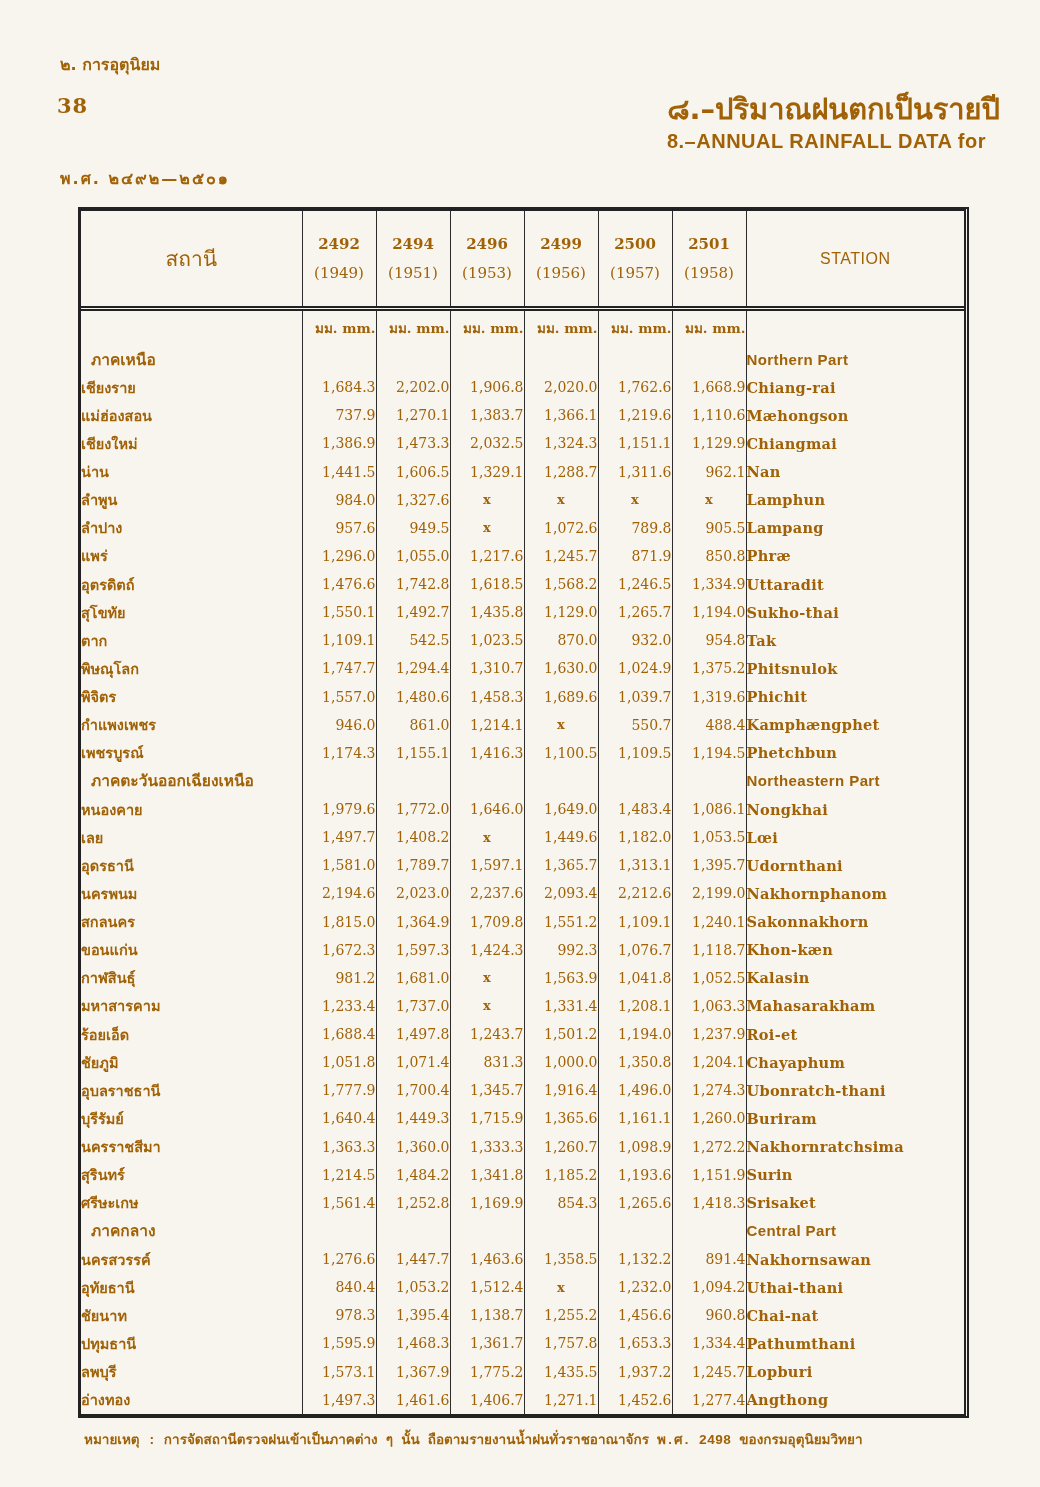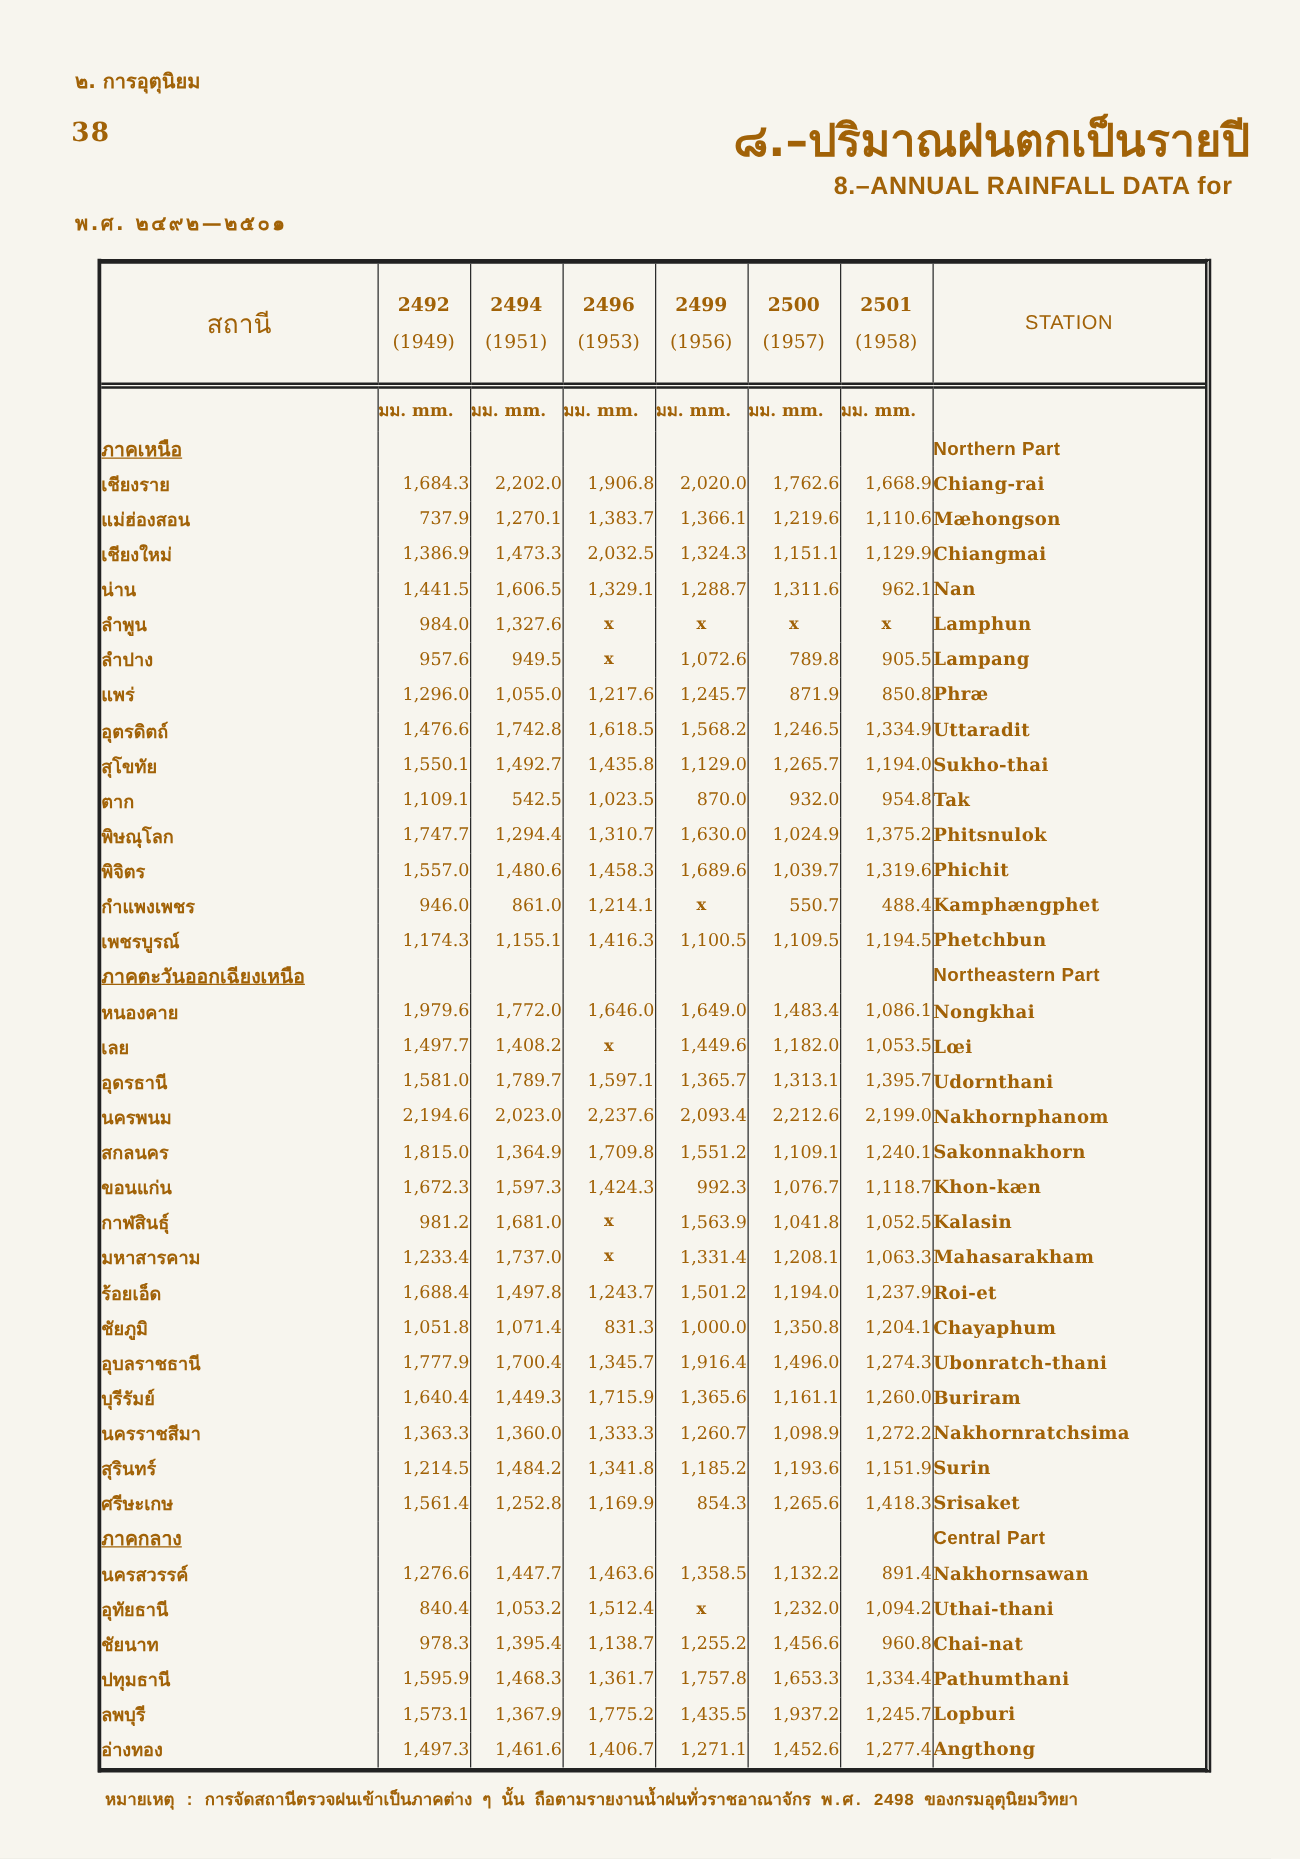--- a/index.html
+++ b/index.html
@@ -18,21 +18,21 @@
   }
   .page-number{
     position:absolute;left:57px;top:93px;
     font-weight:bold;font-size:21px;letter-spacing:1px;
   }
   .title-block{
     position:absolute;right:40px;top:93px;width:600px;text-align:right;
   }
   .title-thai{
     font-family:"DejaVu Sans", sans-serif;
-    font-weight:bold;font-size:36px;line-height:1.15;
+    font-weight:bold;font-size:29px;line-height:1.15;
   }
   .title-eng{
     font-family:"Liberation Sans", sans-serif;
     font-weight:bold;font-size:20px;margin-top:4px;margin-right:14px;
     letter-spacing:0.5px;
   }
   .era-label{
     position:absolute;left:60px;top:166px;
     font-family:"DejaVu Sans", sans-serif;
     font-weight:bold;font-size:16px;letter-spacing:2px;
@@ -65,29 +65,29 @@
     font-size:21px;font-weight:bold;text-align:center;
   }
   .year-cell{text-align:center;}
   .year-be{display:block;font-size:15px;font-weight:bold;margin-bottom:11px;}
   .year-ad{display:block;font-size:15px;}
   th.station-en-th{
     font-family:"Liberation Sans", sans-serif;
     font-size:16px;font-weight:bold;letter-spacing:0.5px;
   }
   tr.units-row td{
-    height:34px;text-align:left;
+    height:34px;text-align:right;
     font-size:13.5px;font-weight:bold;
   }
   tbody td{height:27px;font-size:14px;}
   td.thai-name{
     font-family:"DejaVu Sans", sans-serif;
     font-weight:bold;font-size:14.5px;padding-left:28px;
   }
-  tr.section-row td.thai-name{padding-left:0;font-size:15.5px;text-decoration:underline;}
+  tr.section-row td.thai-name{padding-left:10px;font-size:15.5px;}
   td.num{text-align:right;padding-right:9px;}
   td.xval{text-align:center;font-weight:bold;font-size:13px;}
   td.eng-name{
     font-weight:bold;font-size:14.5px;padding-left:17px;
     letter-spacing:0.3px;
   }
   tr.section-row td.eng-name{
     font-family:"Liberation Sans", sans-serif;
     font-size:15px;letter-spacing:0.4px;
   }

